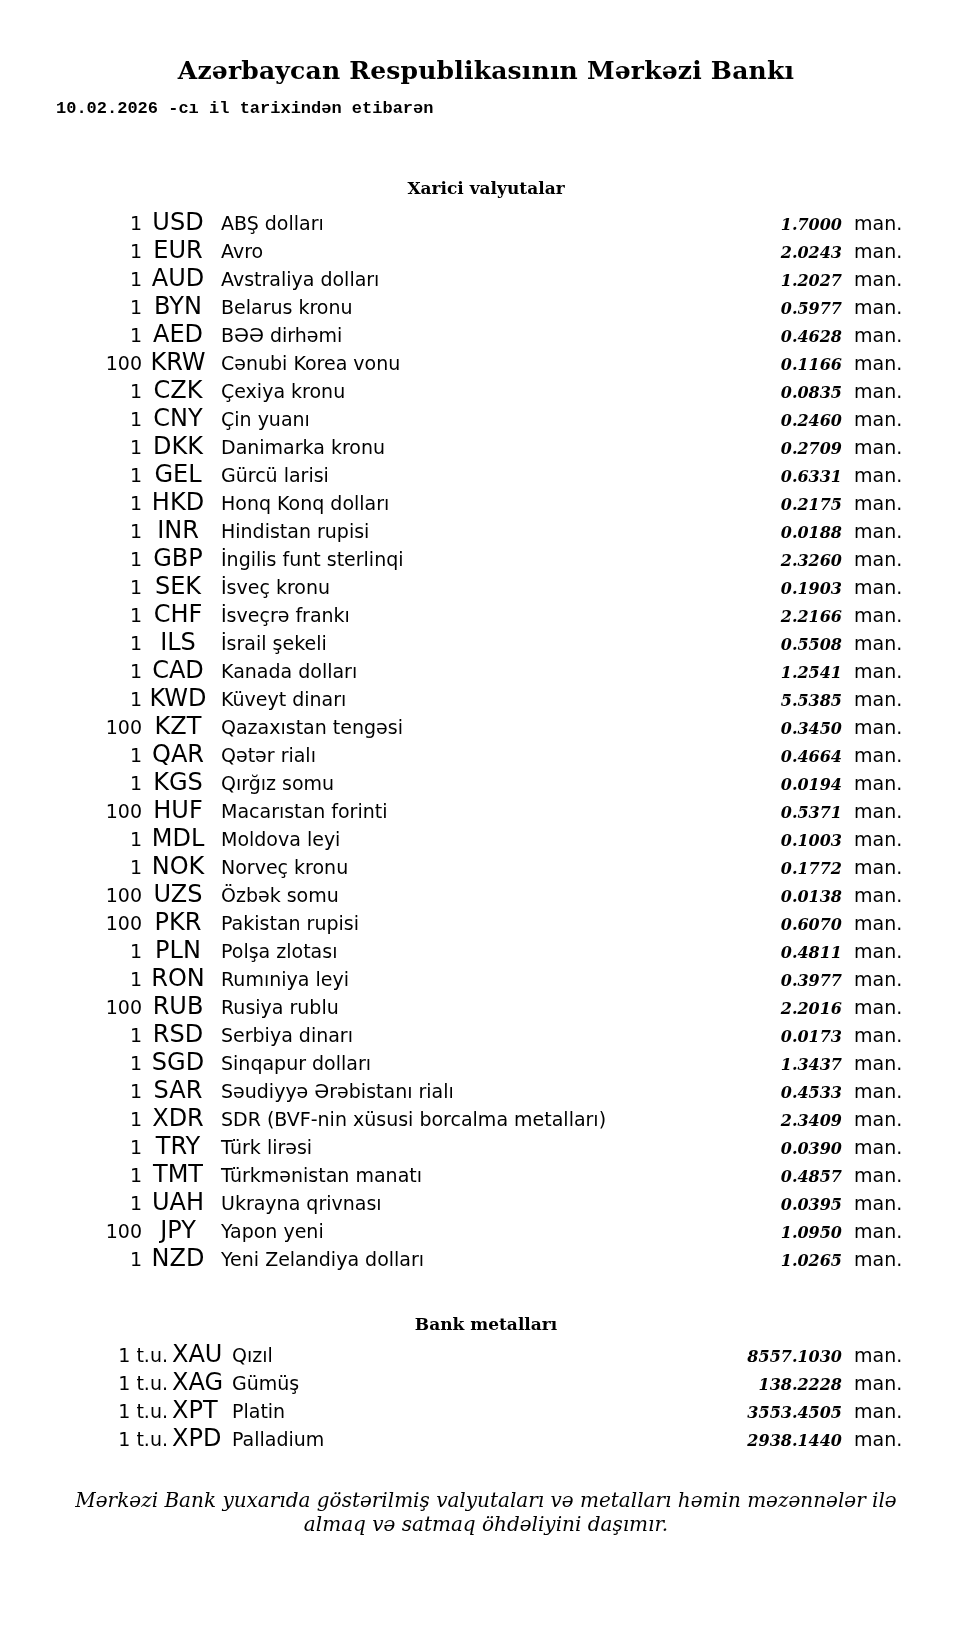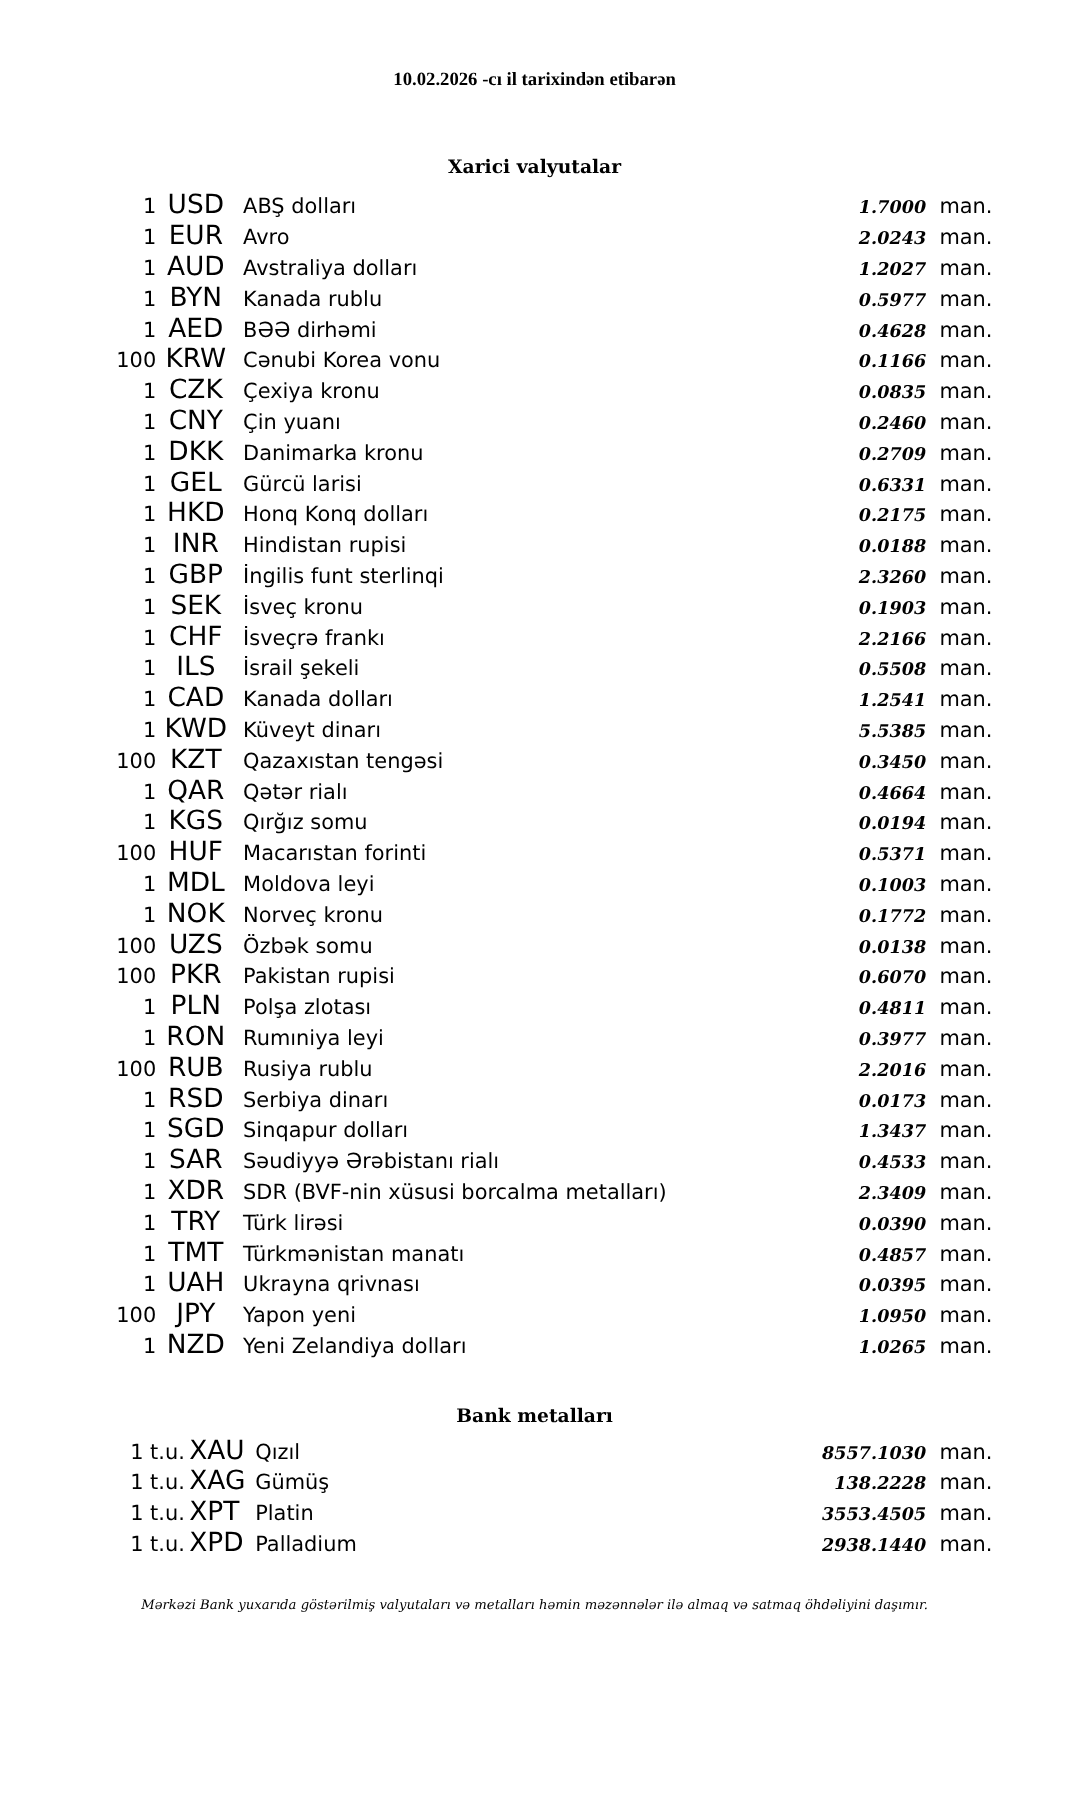--- a/index.html
+++ b/index.html
@@ -22,22 +22,22 @@
   }
   .title {
     text-align: center;
     font-family: "DejaVu Serif", serif;
     font-weight: bold;
     font-size: 25px;
     letter-spacing: 0.2px;
     margin: 8px 0 0 0;
   }
   .subtitle {
-    text-align: center;
-    font-family: Liberation Serif, serif;
+    text-align: left;
+    font-family: Liberation Mono, monospace;
     font-weight: bold;
     font-size: 17px;
     margin: 14px 0 0 0;
   }
   .subtitle2 {
     text-align: center;
     font-family: "DejaVu Serif", serif;
     font-weight: bold;
     font-size: 17px;
     margin: 14px 0 0 0;
@@ -114,28 +114,29 @@
     padding-left: 14px !important;
   }
   .metals .col-value {
     width: 170px;
   }
   .footer-note {
     margin-top: 36px;
     text-align: center;
     font-family: "DejaVu Serif", serif;
     font-style: italic;
-    font-size: 12px;
+    font-size: 20px;
   }
 </style>
 </head>
 <body>
 
 <div class="page">
 
+  <div class="title">Azərbaycan Respublikasının Mərkəzi Bankı</div>
   <div class="subtitle">10.02.2026 -cı il tarixindən etibarən</div>
 
   <div class="section-heading">Xarici valyutalar</div>
 
   <table class="rates currencies">
     <tbody id="currency-rows">
         <tr class="rate-row">
           <td class="col-amount">1</td>
           <td class="col-code">USD</td>
           <td class="col-name">ABŞ dolları</td>
@@ -152,21 +153,21 @@
         <tr class="rate-row">
           <td class="col-amount">1</td>
           <td class="col-code">AUD</td>
           <td class="col-name">Avstraliya dolları</td>
           <td class="col-value">1.2027</td>
           <td class="col-unit">man.</td>
         </tr>
         <tr class="rate-row">
           <td class="col-amount">1</td>
           <td class="col-code">BYN</td>
-          <td class="col-name">Kanada rublu</td>
+          <td class="col-name">Belarus kronu</td>
           <td class="col-value">0.5977</td>
           <td class="col-unit">man.</td>
         </tr>
         <tr class="rate-row">
           <td class="col-amount">1</td>
           <td class="col-code">AED</td>
           <td class="col-name">BƏƏ dirhəmi</td>
           <td class="col-value">0.4628</td>
           <td class="col-unit">man.</td>
         </tr>

